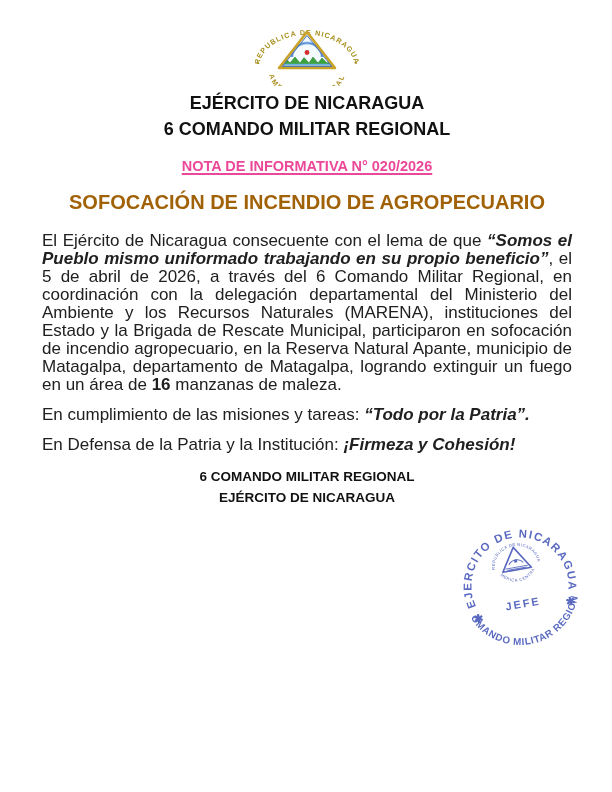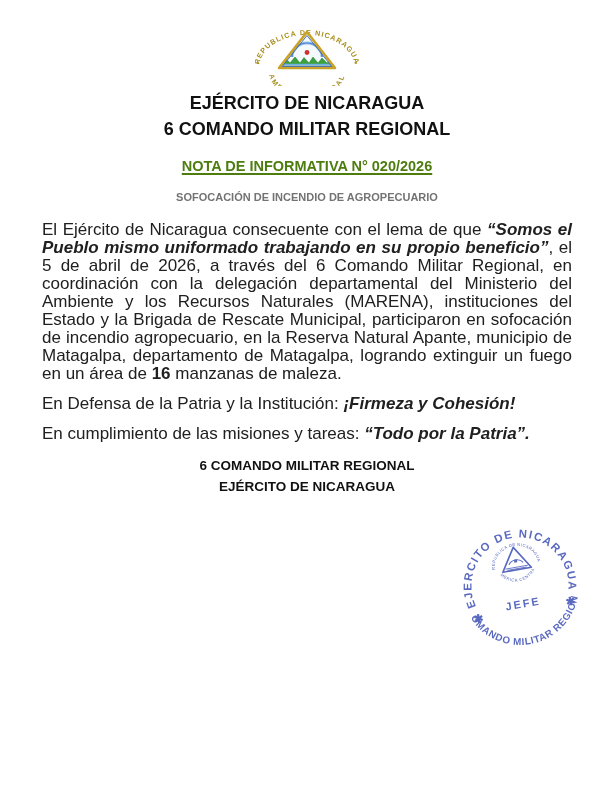--- a/index.html
+++ b/index.html
@@ -13,26 +13,26 @@
     box-sizing:border-box;
     padding:16px 40px 0 42px;
   }
   .emblem-wrap{ text-align:center; height:72px; }
   .doc-title{
     text-align:center; font-weight:bold; font-size:18px;
     line-height:22px; margin:4px 0 0 0; color:#111;
   }
   .note-title-row{ text-align:center; margin-top:17px; }
   .note-title{
-    font-weight:bold; font-size:14.5px; color:#4d7c0f;
+    font-weight:bold; font-size:14.5px; color:#ec4899;
     text-decoration:underline; text-decoration-thickness:1.8px; text-underline-offset:2px;
   }
   .subject{
-    text-align:center; font-weight:bold; font-size:11px;
-    margin-top:16px; color:#737373;
+    text-align:center; font-weight:bold; font-size:20px;
+    margin-top:16px; color:#a16207;
   }
   .body-text{ margin-top:18px; }
   .para{
     margin:0 0 12px 0;
     font-size:17px; line-height:18px;
     text-align:justify;
   }
   .seg-normal{}
   .seg-bold{font-weight:bold;}
   .seg-bold-italic{font-weight:bold; font-style:italic;}
@@ -93,22 +93,22 @@
   <div class="doc-title">6 COMANDO MILITAR REGIONAL</div>
 
   <div class="note-title-row">
     <span class="note-title">NOTA DE INFORMATIVA N° 020/2026</span>
   </div>
 
   <div class="subject">SOFOCACIÓN DE INCENDIO DE AGROPECUARIO</div>
 
   <div class="body-text" id="paragraphs">
       <p class="para"><span class="seg-normal">El Ejército de Nicaragua consecuente con el lema de que </span><span class="seg-bold-italic">“Somos el Pueblo mismo uniformado trabajando en su propio beneficio”</span><span class="seg-normal">, el 5 de abril de 2026, a través del 6 Comando Militar Regional, en coordinación con la delegación departamental del Ministerio del Ambiente y los Recursos Naturales (MARENA), instituciones del Estado y la Brigada de Rescate Municipal, participaron en sofocación de incendio agropecuario, en la Reserva Natural Apante, municipio de Matagalpa, departamento de Matagalpa, logrando extinguir un fuego en un área de </span><span class="seg-bold">16</span><span class="seg-normal">  manzanas de maleza.</span></p>
+      <p class="para"><span class="seg-normal">En cumplimiento de las misiones y tareas: </span><span class="seg-bold-italic">“Todo por la Patria”.</span></p>
       <p class="para"><span class="seg-normal">En Defensa de la Patria y la Institución: </span><span class="seg-bold-italic">¡Firmeza y Cohesión!</span></p>
-      <p class="para"><span class="seg-normal">En cumplimiento de las misiones y tareas: </span><span class="seg-bold-italic">“Todo por la Patria”.</span></p>
     </div>
 
   <div class="signature">
     <div>6 COMANDO MILITAR REGIONAL</div>
     <div>EJÉRCITO DE NICARAGUA</div>
   </div>
 
   <div class="stamp">
     <svg width="124" height="124" viewBox="0 0 120 120">
       <defs>

